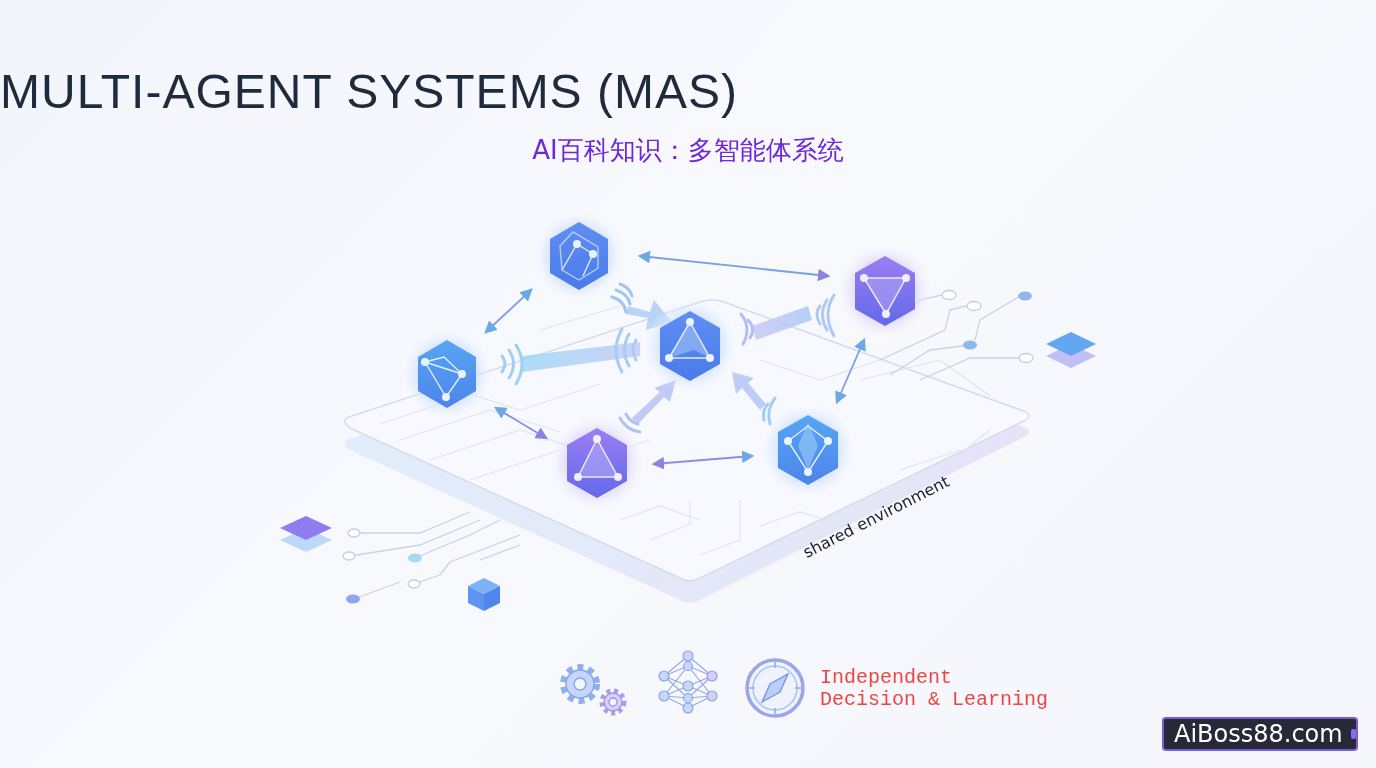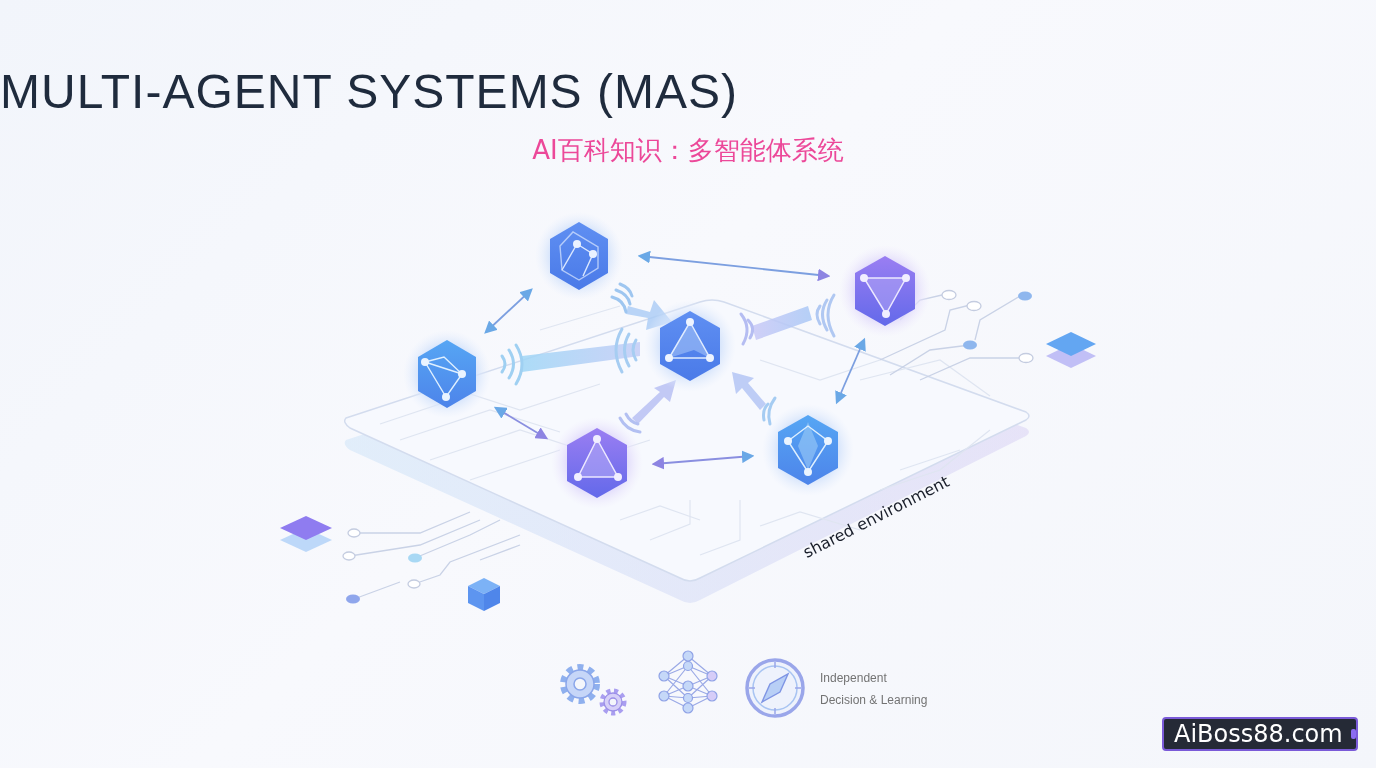--- a/index.html
+++ b/index.html
@@ -7,31 +7,31 @@
     width:1376px; height:768px; overflow:hidden; position:relative;
     background: linear-gradient(135deg, #f2f5fb 0%, #f8f9fd 45%, #f4f6fb 100%);
     font-family: "Liberation Sans", "DejaVu Sans", sans-serif;
   }
   .title {
     position:absolute; left:0; width:1376px; top:64px; 
     font-size:48px; letter-spacing:1px; color:#1f2b3d; font-weight:400;
   }
   .subtitle {
     position:absolute; left:0; width:1376px; top:133px; text-align:center;
-    font-size:26px; color:#ec4899; font-family:"DejaVu Sans", sans-serif;
+    font-size:26px; color:#6d28d9; font-family:"DejaVu Sans", sans-serif;
   }
   svg.scene { position:absolute; left:0; top:0; }
   .env-label {
     position:absolute; left:800px; top:545px; font-size:16px; color:#1a1f2b;
     transform: rotate(-27deg); transform-origin:left top;
     font-family:"DejaVu Sans", sans-serif; white-space:nowrap;
   }
   .feature {
-    position:absolute; left:820px; top:667px; font-size:12px; color:#737373;
-    line-height:22px; font-family:Liberation Sans, sans-serif;
+    position:absolute; left:820px; top:667px; font-size:20px; color:#ef4444;
+    line-height:22px; font-family:Liberation Mono, monospace;
   }
   .watermark {
     position:absolute; left:1162px; top:717px; width:196px; height:34px;
     background:#252a36; border:2px solid #7a5ad8; border-radius:4px;
     box-sizing:border-box; display:flex; align-items:center; padding-left:10px;
     color:#ffffff; font-size:24px; font-family:"DejaVu Sans", sans-serif;justify-content:space-between;
   }
   .watermark .sq {
     width:10px; height:10px; background:#8b6cf0; border-radius:2px; margin-left:8px;
   }

